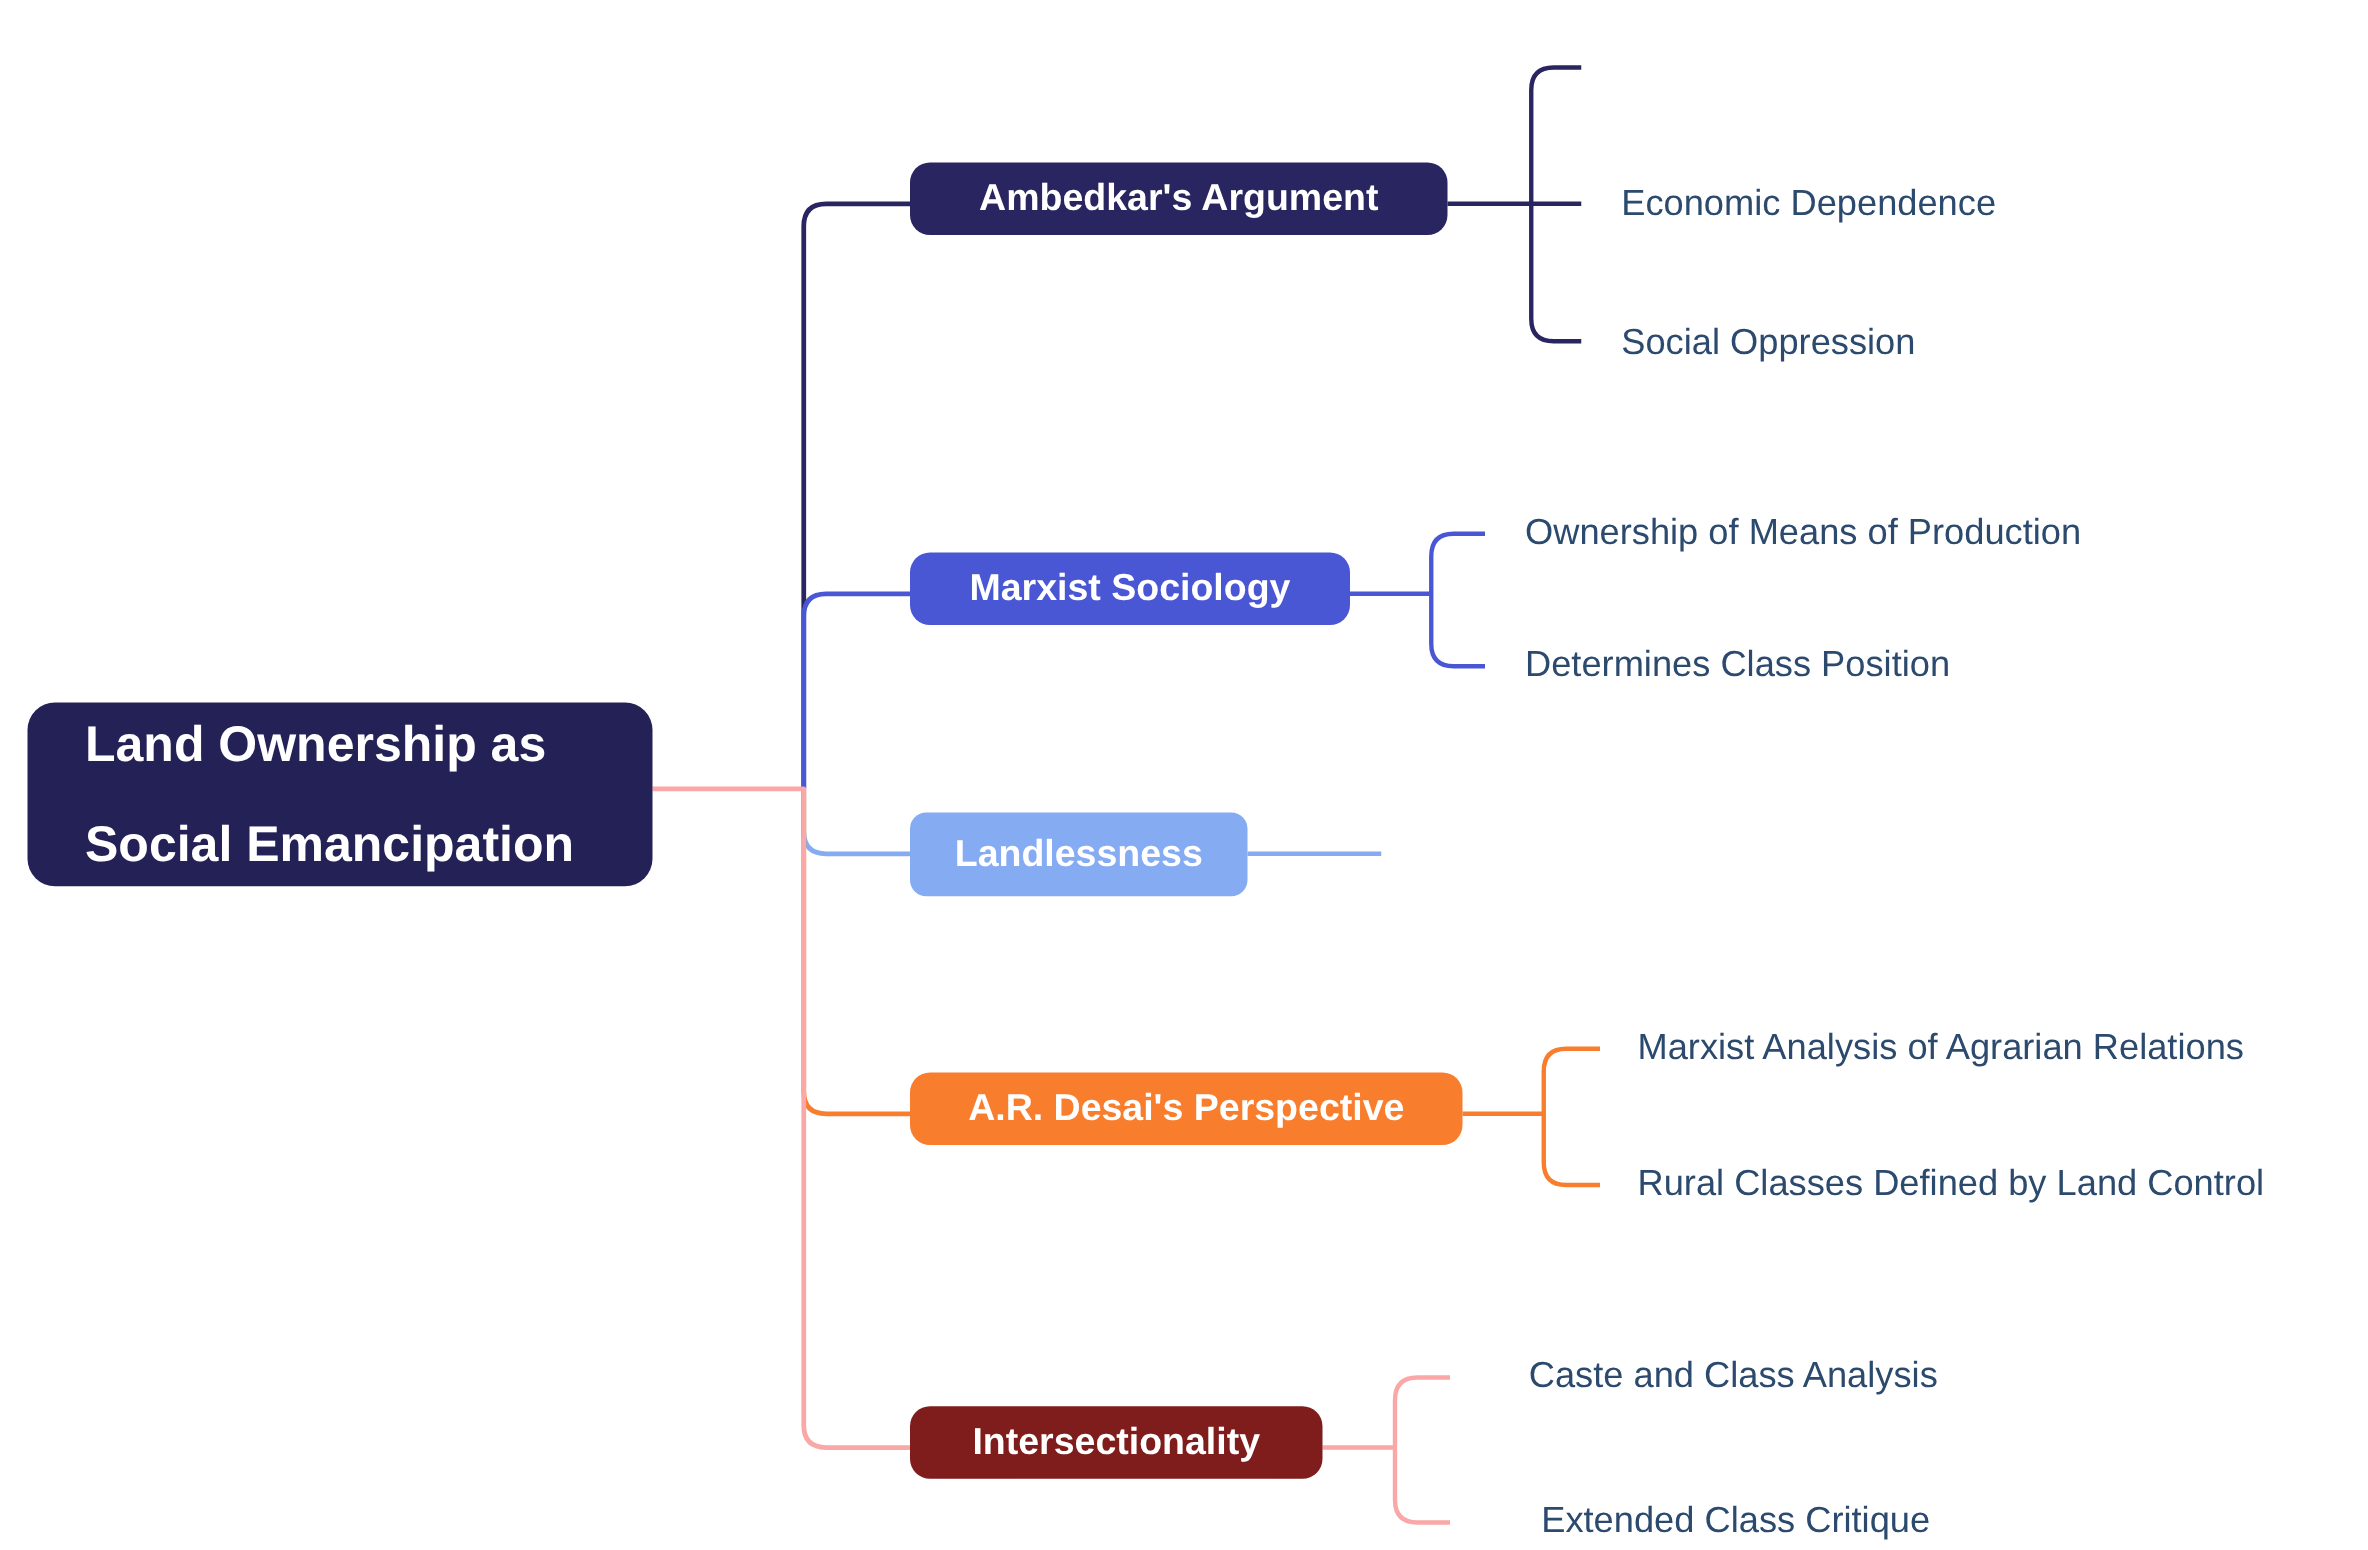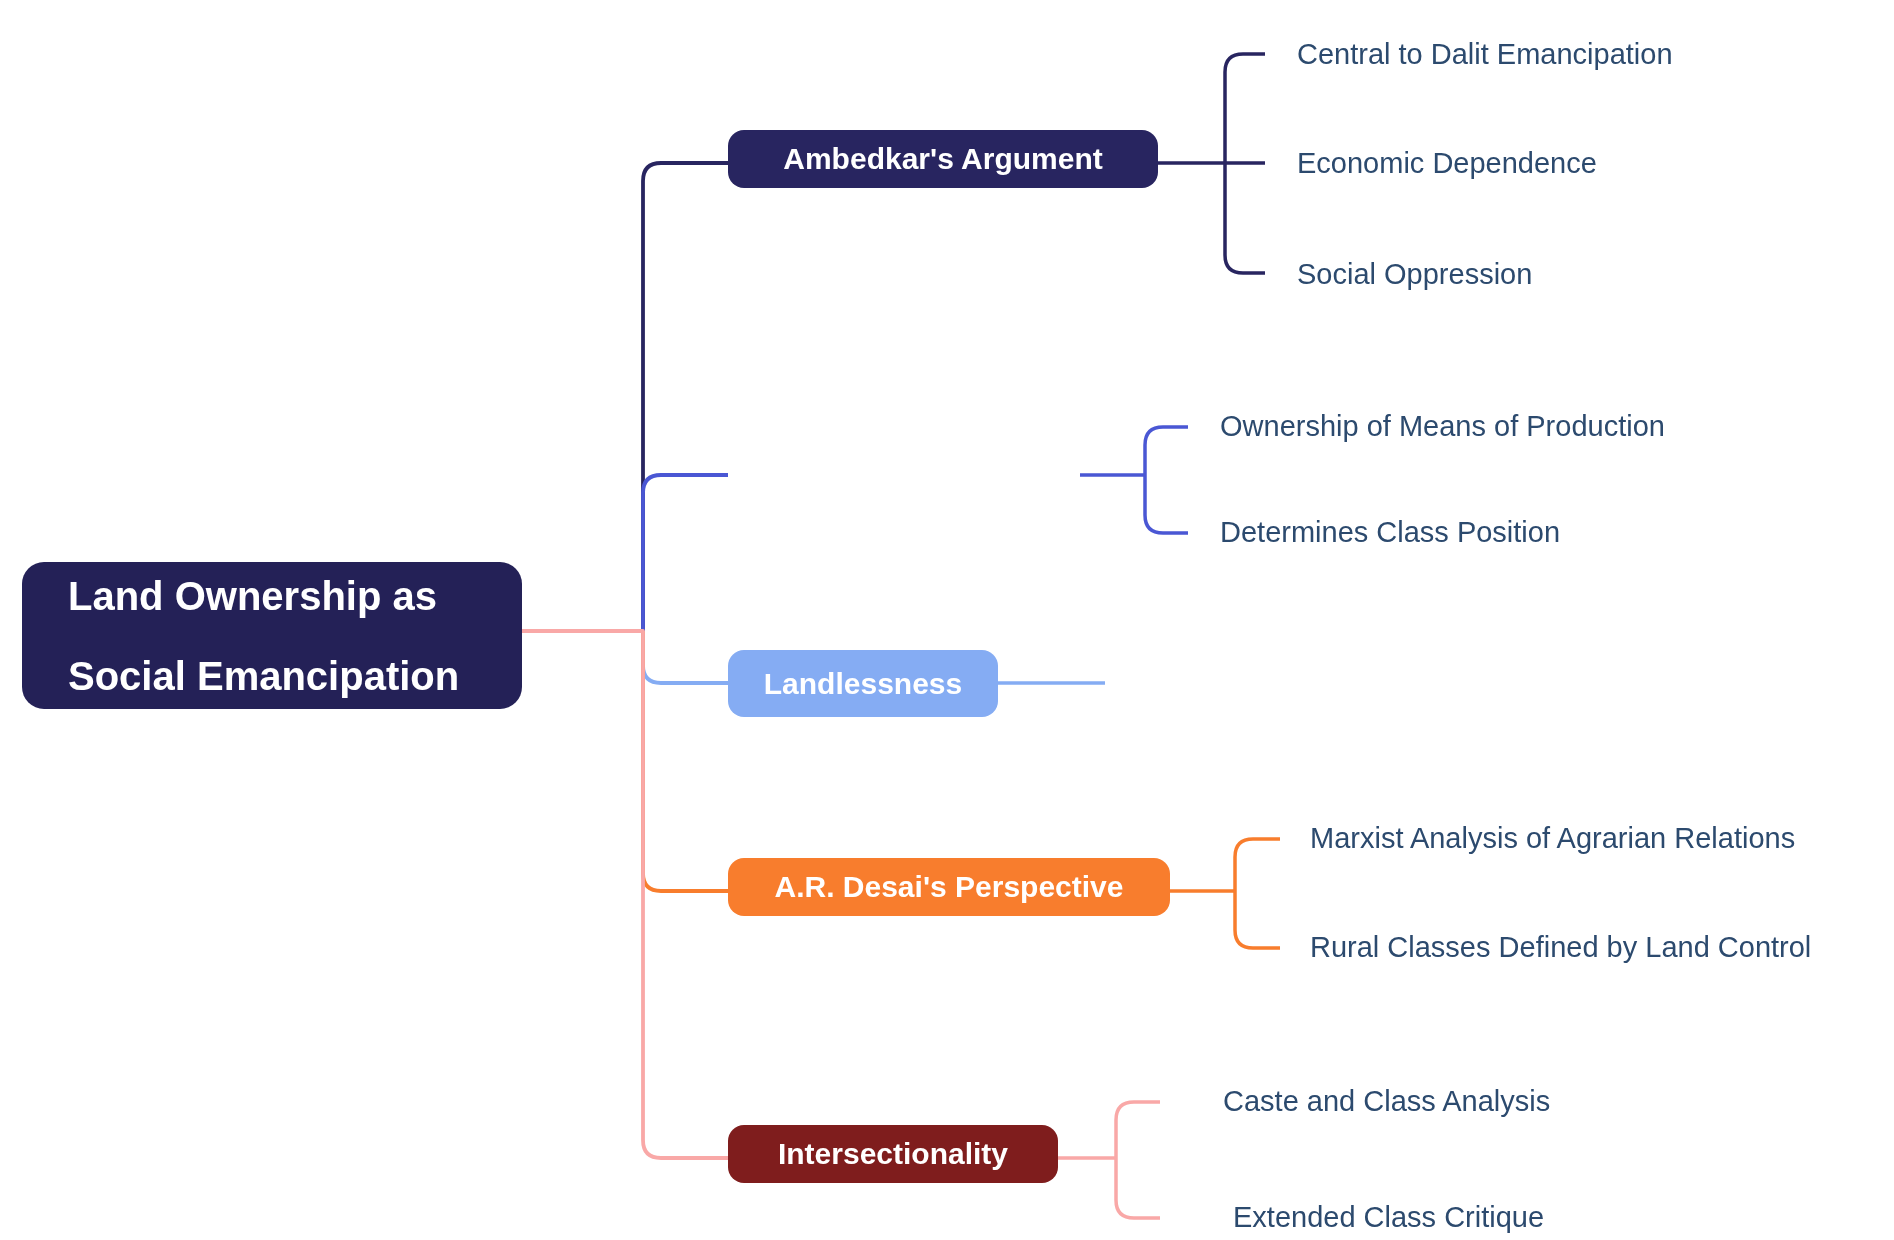--- a/index.html
+++ b/index.html
@@ -28,21 +28,21 @@
     border-radius: 22px;
     font-size: 40px;
     line-height: 80px;
     justify-content: flex-start;
     padding-left: 46px; padding-right: 30px;
     white-space: normal;
   }
   .branch { font-size: 30px; height: 58px; }
   .b-ambedkar          { left: 728px; top: 130px;  width: 430px; }
   .b-marxist           { left: 728px; top: 442px;  width: 352px; }
-  .b-landlessness      { left: 728px; top: 650px;  width: 270px; height: 67px; }
+  .b-landlessness      { left: 728px; top: 650px;  width: 270px; height: 67px; border-radius: 13px; }
   .b-desai             { left: 728px; top: 858px;  width: 442px; }
   .b-intersectionality { left: 728px; top: 1125px; width: 330px; }
   .leaf {
     position: absolute;
     transform: translateY(-52%);
     font-size: 29px;
     color: #2C4A6E;
     white-space: nowrap;
   }
   .leaf.a0 { left: 1297px; top: 55px;  }
@@ -72,25 +72,25 @@
     <path stroke-width="3.5" d="M 1158 163 H 1265 M 1225 163 V 72 Q 1225 54 1243 54 H 1265 M 1225 163 V 255 Q 1225 273 1243 273 H 1265" stroke="#282560"></path>
     <path stroke-width="3.5" d="M 1080 475 H 1145 M 1145 475 V 445 Q 1145 427 1163 427 H 1188 M 1145 475 V 515 Q 1145 533 1163 533 H 1188" stroke="#4A57D4"></path>
     <path stroke-width="3.5" d="M 998 683 H 1105" stroke="#85ACF3"></path>
     <path stroke-width="3.5" d="M 1170 891 H 1235 M 1235 891 V 857 Q 1235 839 1253 839 H 1280 M 1235 891 V 930 Q 1235 948 1253 948 H 1280" stroke="#F87D2D"></path>
     <path stroke-width="3.5" d="M 1058 1158 H 1116 M 1116 1158 V 1120 Q 1116 1102 1134 1102 H 1160 M 1116 1158 V 1200 Q 1116 1218 1134 1218 H 1160" stroke="#F9A8A7"></path>
   </svg>
 
   <div class="node root-node" style="background: rgb(36, 33, 87);">Land Ownership as Social Emancipation</div>
 
   <div class="node branch b-ambedkar" style="background: rgb(40, 37, 96);">Ambedkar's Argument</div>
+  <div class="node branch b-marxist" style="background: rgb(74, 87, 212);">Marxist Sociology</div>
   <div class="node branch b-landlessness" style="background: rgb(133, 172, 243);">Landlessness</div>
   <div class="node branch b-desai" style="background: rgb(248, 125, 45);">A.R. Desai's Perspective</div>
   <div class="node branch b-intersectionality" style="background: #7f1d1d;">Intersectionality</div>
 
-  <div class="leaf a0">Central to Dalit Emancipation</div>
   <div class="leaf a1">Economic Dependence</div>
   <div class="leaf a2">Social Oppression</div>
   <div class="leaf m0">Ownership of Means of Production</div>
   <div class="leaf m1">Determines Class Position</div>
   <div class="leaf d0">Marxist Analysis of Agrarian Relations</div>
   <div class="leaf d1">Rural Classes Defined by Land Control</div>
   <div class="leaf i0">Caste and Class Analysis</div>
   <div class="leaf i1">Extended Class Critique</div>
 
 </div>

